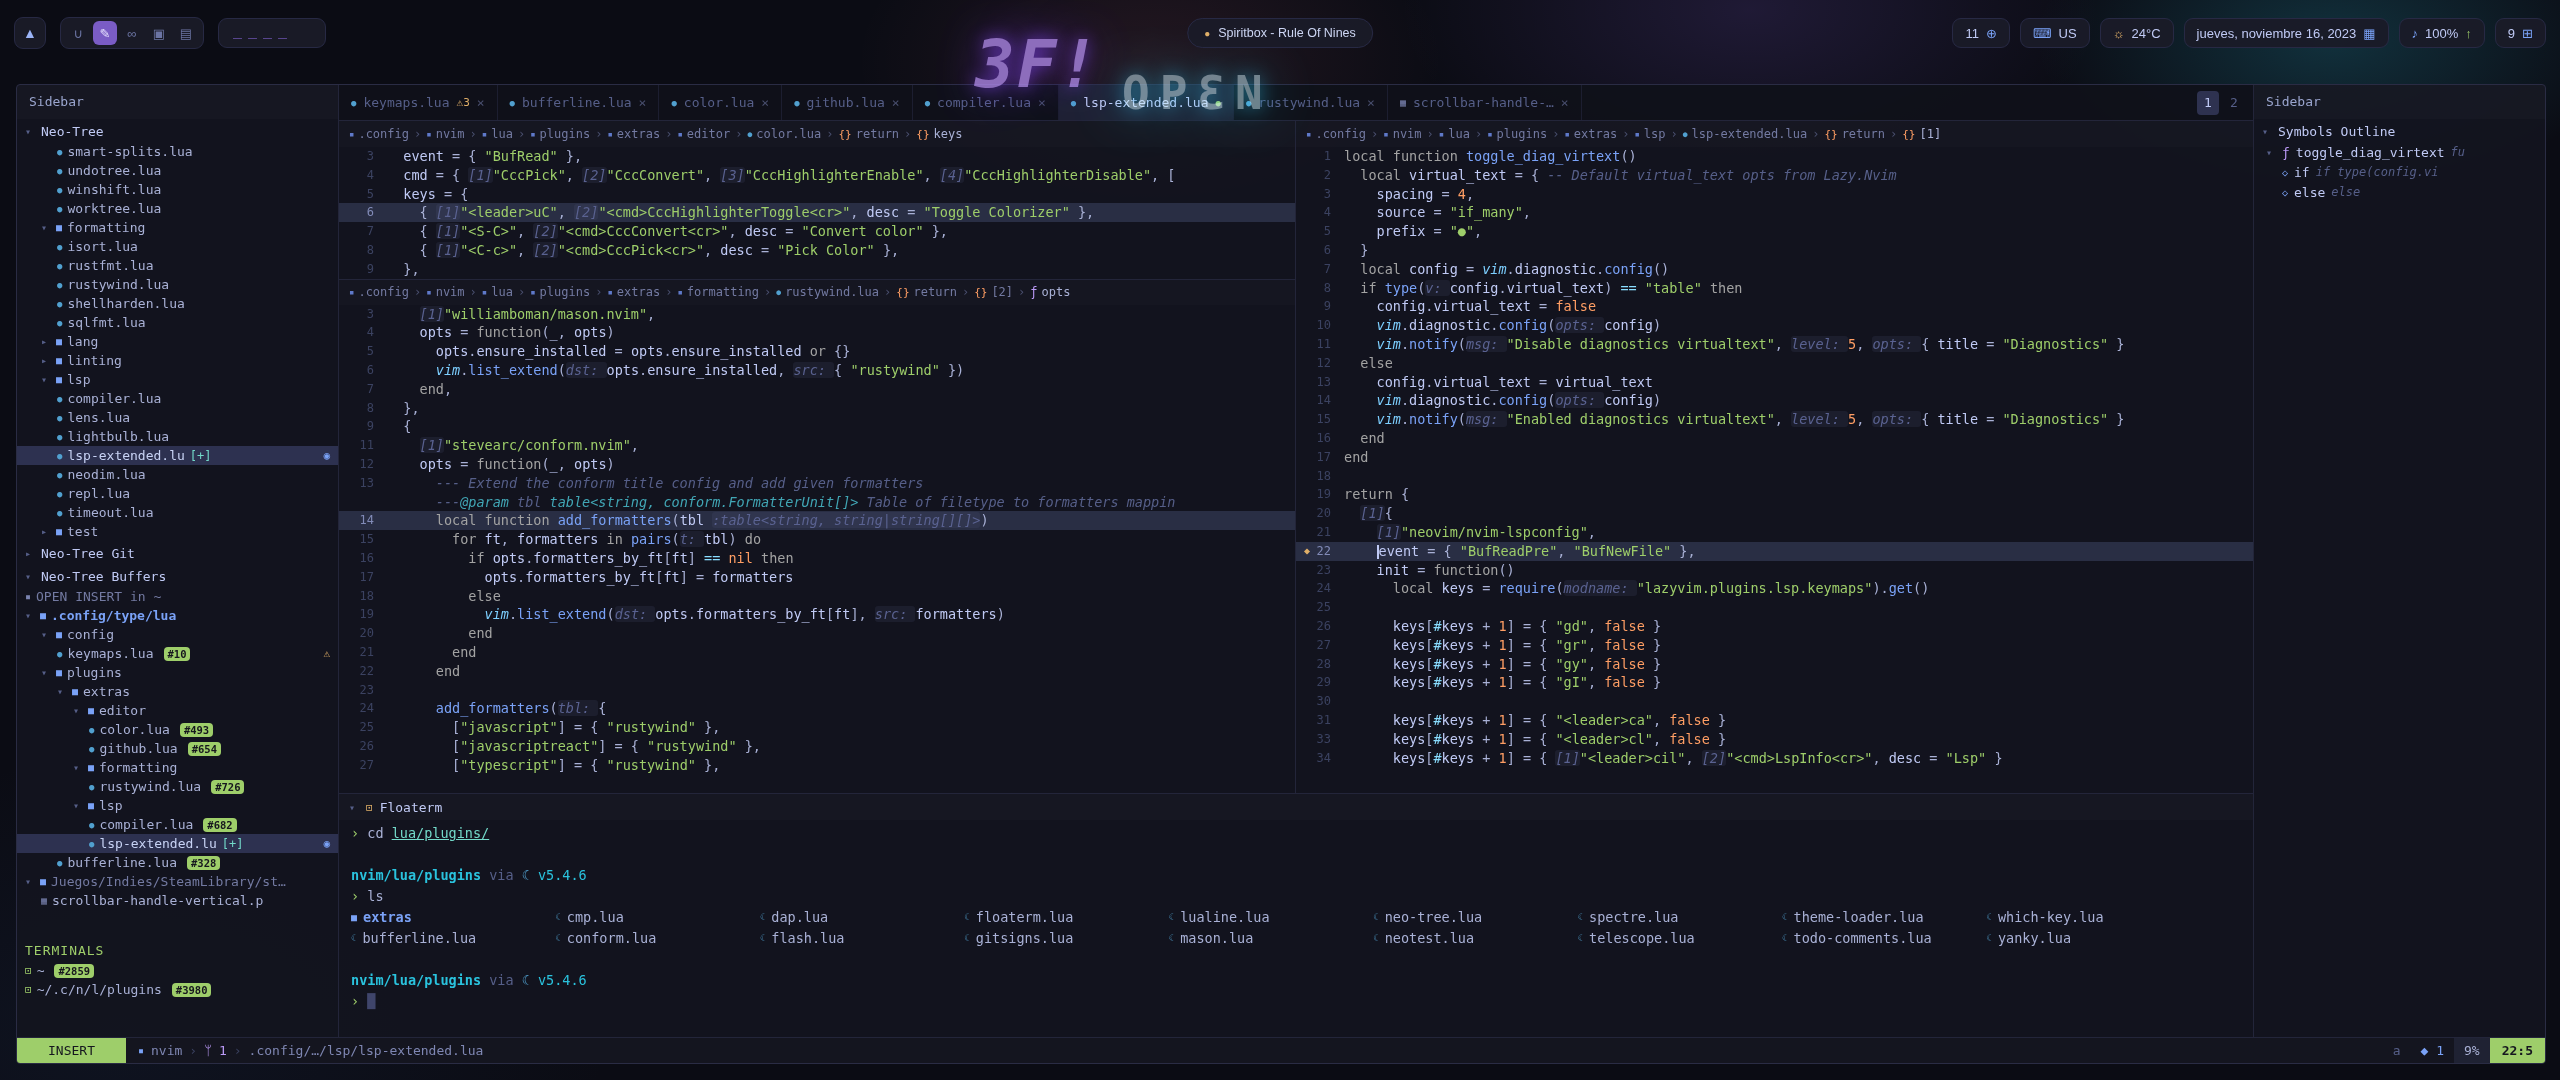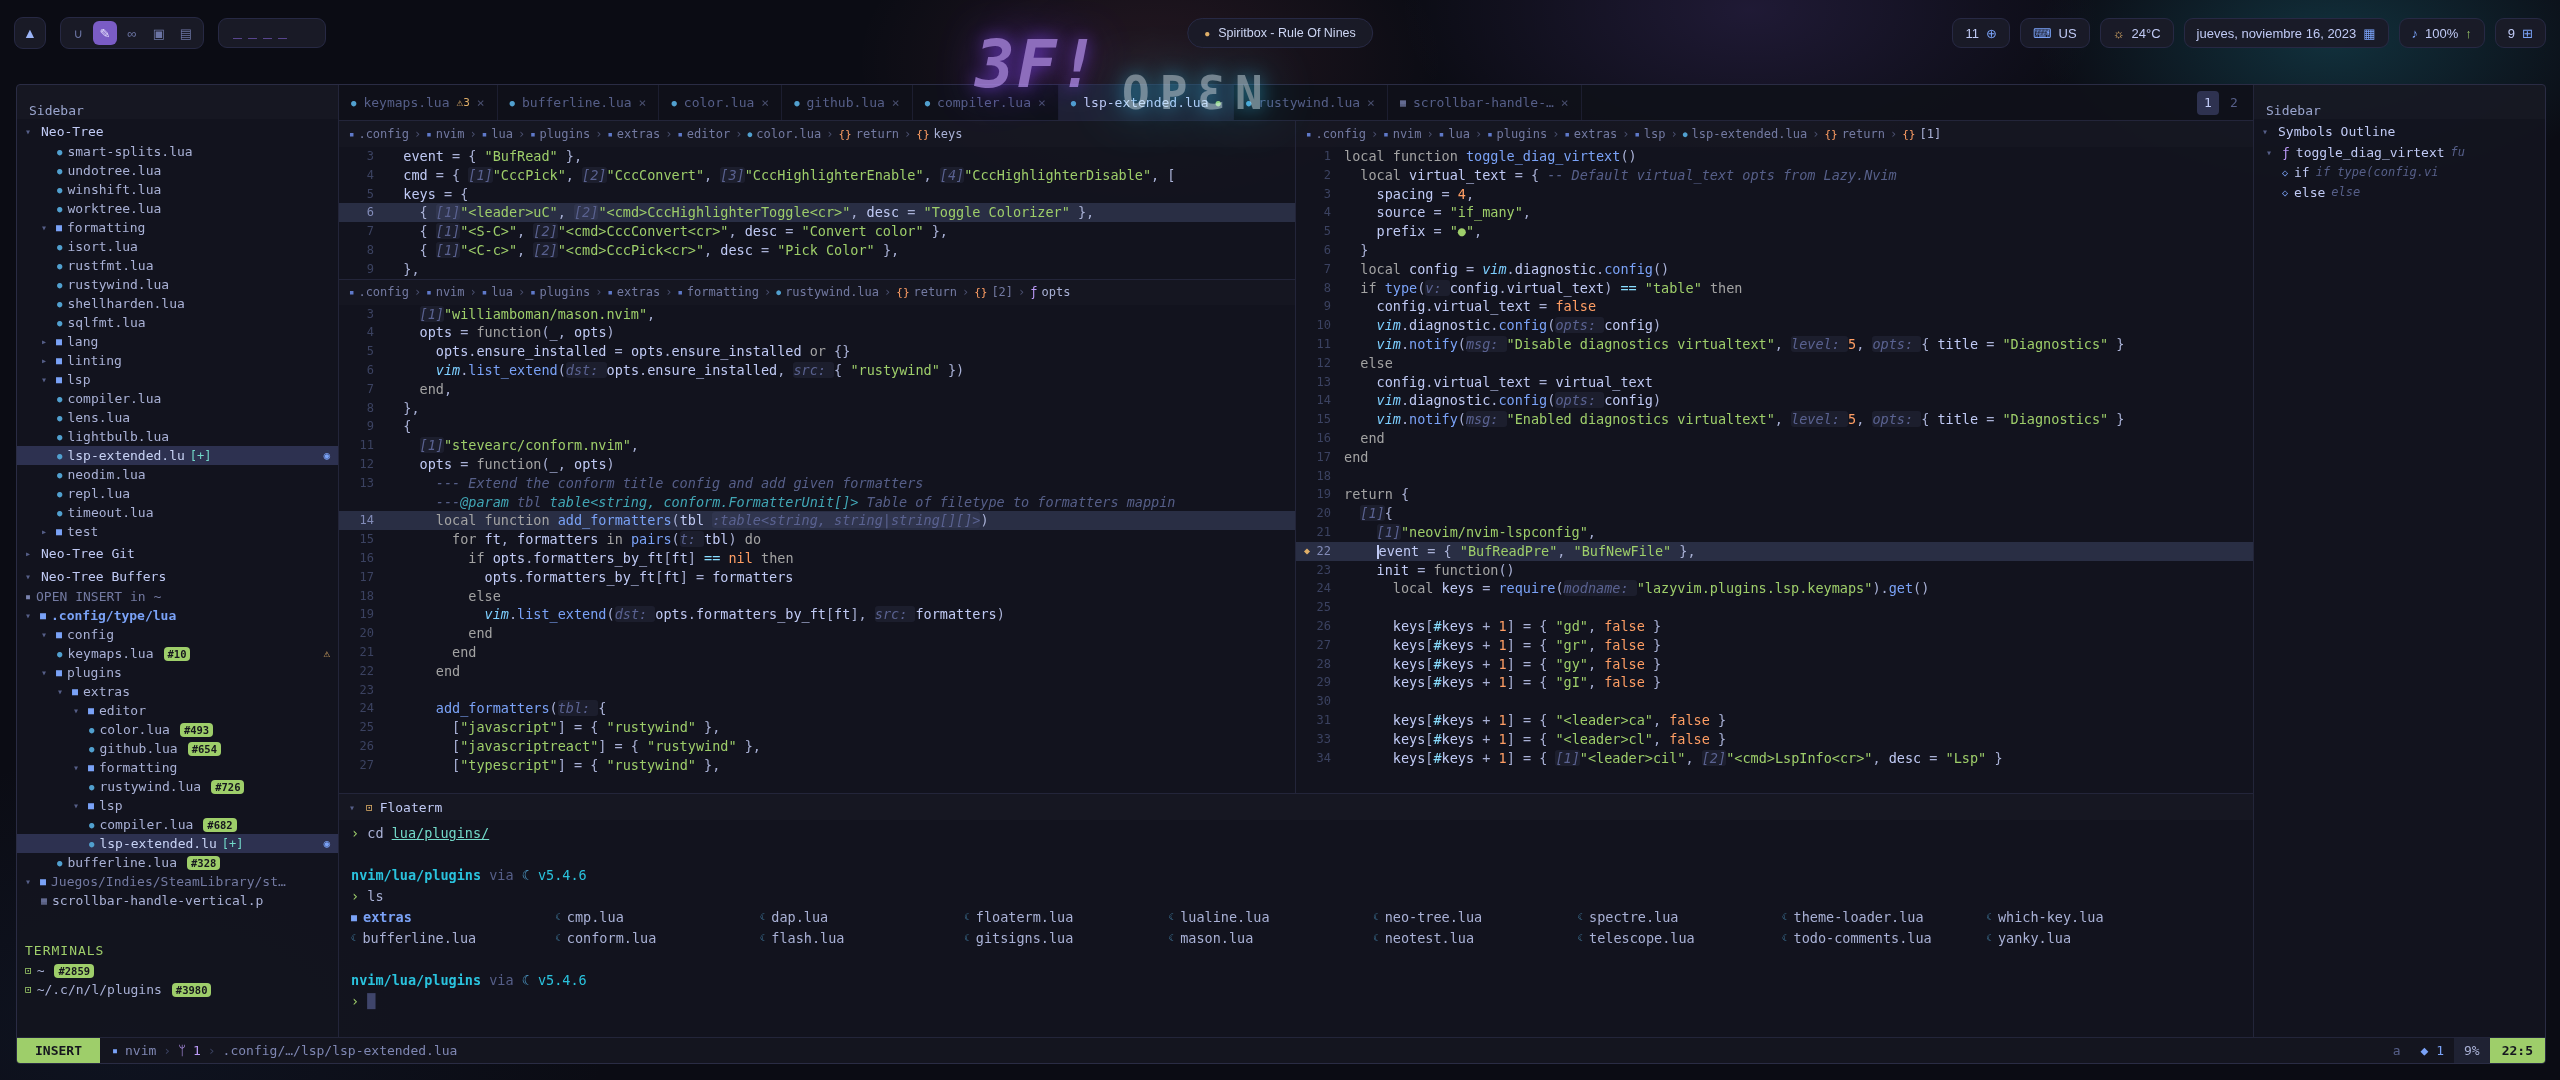--- a/index.html
+++ b/index.html
@@ -37,21 +37,21 @@
   #tb-pills{margin-left:auto;display:flex;gap:10px;align-items:center;}
   .pill{height:30px;padding:0 12px;gap:7px;border-radius:9px;}
   .p-ico{color:#7aa2f7;font-size:13px;}
   .p-ico.yellow{color:#e0af68;}
   .p-ico.green{color:#9ece6a;}
 
   
   #term{position:absolute;top:84px;left:16px;right:14px;bottom:16px;z-index:1;
     background:rgba(19,20,31,.94);border:1px solid #2a2c44;border-radius:4px;display:flex;flex-direction:column;overflow:hidden;}
   #main-row{flex:1;display:flex;min-height:0;}
-  .edgy-title{height:34px;line-height:34px;padding:9px 12px;color:#9aa5ce;font-size:13px;flex:none;
+  .edgy-title{height:34px;line-height:34px;padding:0 12px;color:#9aa5ce;font-size:13px;flex:none;
     background:rgba(255,255,255,.02);}
 
   
   #left-bar{width:322px;flex:none;border-right:1px solid #23253a;display:flex;flex-direction:column;overflow:hidden;}
   .sec-head{display:flex;align-items:center;gap:6px;padding:5px 8px 3px 8px;color:#c0caf5;font-size:13px;}
   .sec-head.green{color:#9ece6a;letter-spacing:1px;margin-top:28px;}
   .sec-head .chev{color:#565f89;font-size:10px;}
   .trow{height:19px;display:flex;align-items:center;gap:5px;font-size:13px;color:#a9b1d6;padding-right:8px;white-space:nowrap;overflow:hidden;}
   .trow.sel{background:#2d3150;color:#c8d3f5;}
   .trow.strong .tlabel{color:#7aa2f7;font-weight:bold;}
@@ -126,21 +126,21 @@
 
   
   #right-bar{width:292px;flex:none;border-left:1px solid #23253a;display:flex;flex-direction:column;overflow:hidden;}
   .orow{height:20px;display:flex;align-items:center;gap:6px;font-size:13px;color:#c0caf5;white-space:nowrap;overflow:hidden;}
   .oi-fn{color:#bb9af7;} .oi-kw{color:#7aa2f7;font-size:10px;}
   .ohint{color:#565f89;font-style:italic;font-size:12px;}
 
   
   #statusline{height:26px;flex:none;display:flex;align-items:stretch;background:#14151f;border-top:1px solid #23253a;
     font-size:13px;color:#7f87b3;}
-  .mode{background:#9ece6a;color:#15161e;font-weight:bold;padding:0 18px;display:flex;align-items:center;}
+  .mode{background:#9ece6a;color:#15161e;font-weight:normal;padding:0 31px;display:flex;align-items:center;}
   .sl-seg{display:flex;align-items:center;gap:7px;padding:0 12px;}
   .sl-ico{color:#7aa2f7;font-size:10px;}
   .sl-sep{color:#3b4261;}
   .sl-branch{color:#bb9af7;}
   #sl-right{margin-left:auto;display:flex;align-items:stretch;}
   .sr-seg{display:flex;align-items:center;padding:0 10px;}
   .sr-seg.dim{color:#565f89;}
   .sr-seg.blue{color:#7aa2f7;}
   .sr-seg.seg{background:#1f2233;color:#a9b1d6;}
   .sr-seg.mode{background:#9ece6a;color:#15161e;font-weight:bold;padding:0 12px;}

